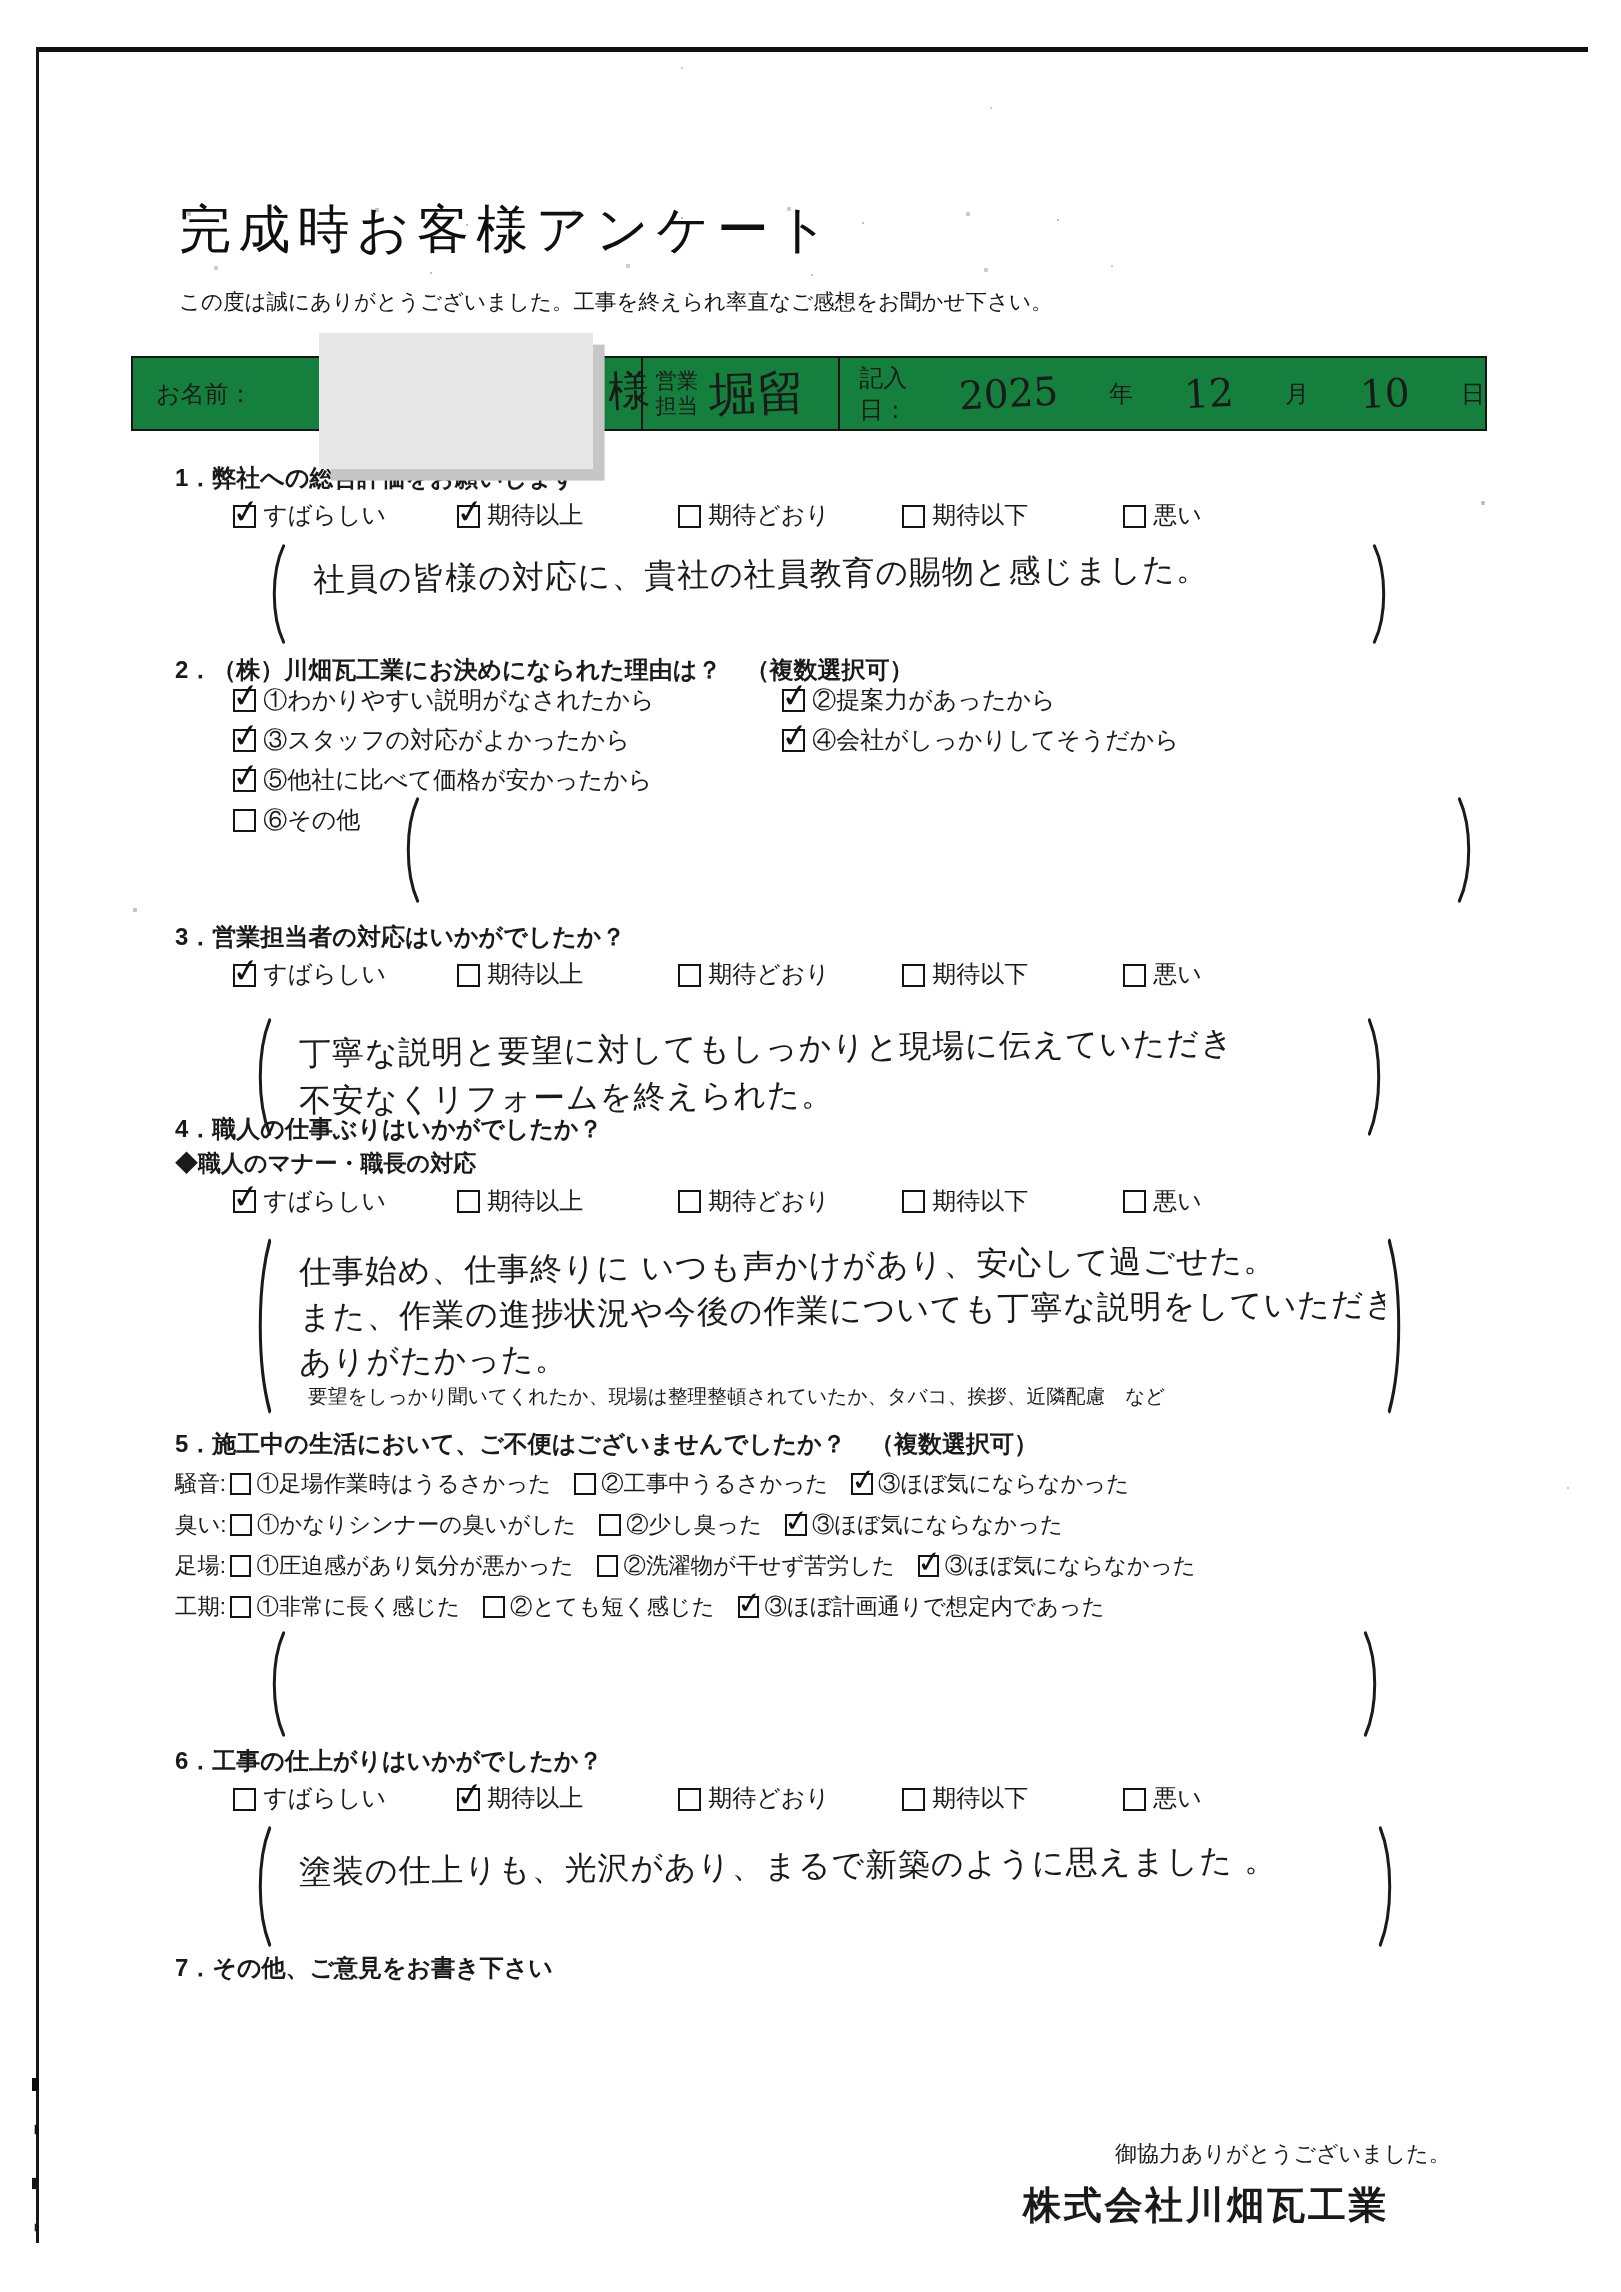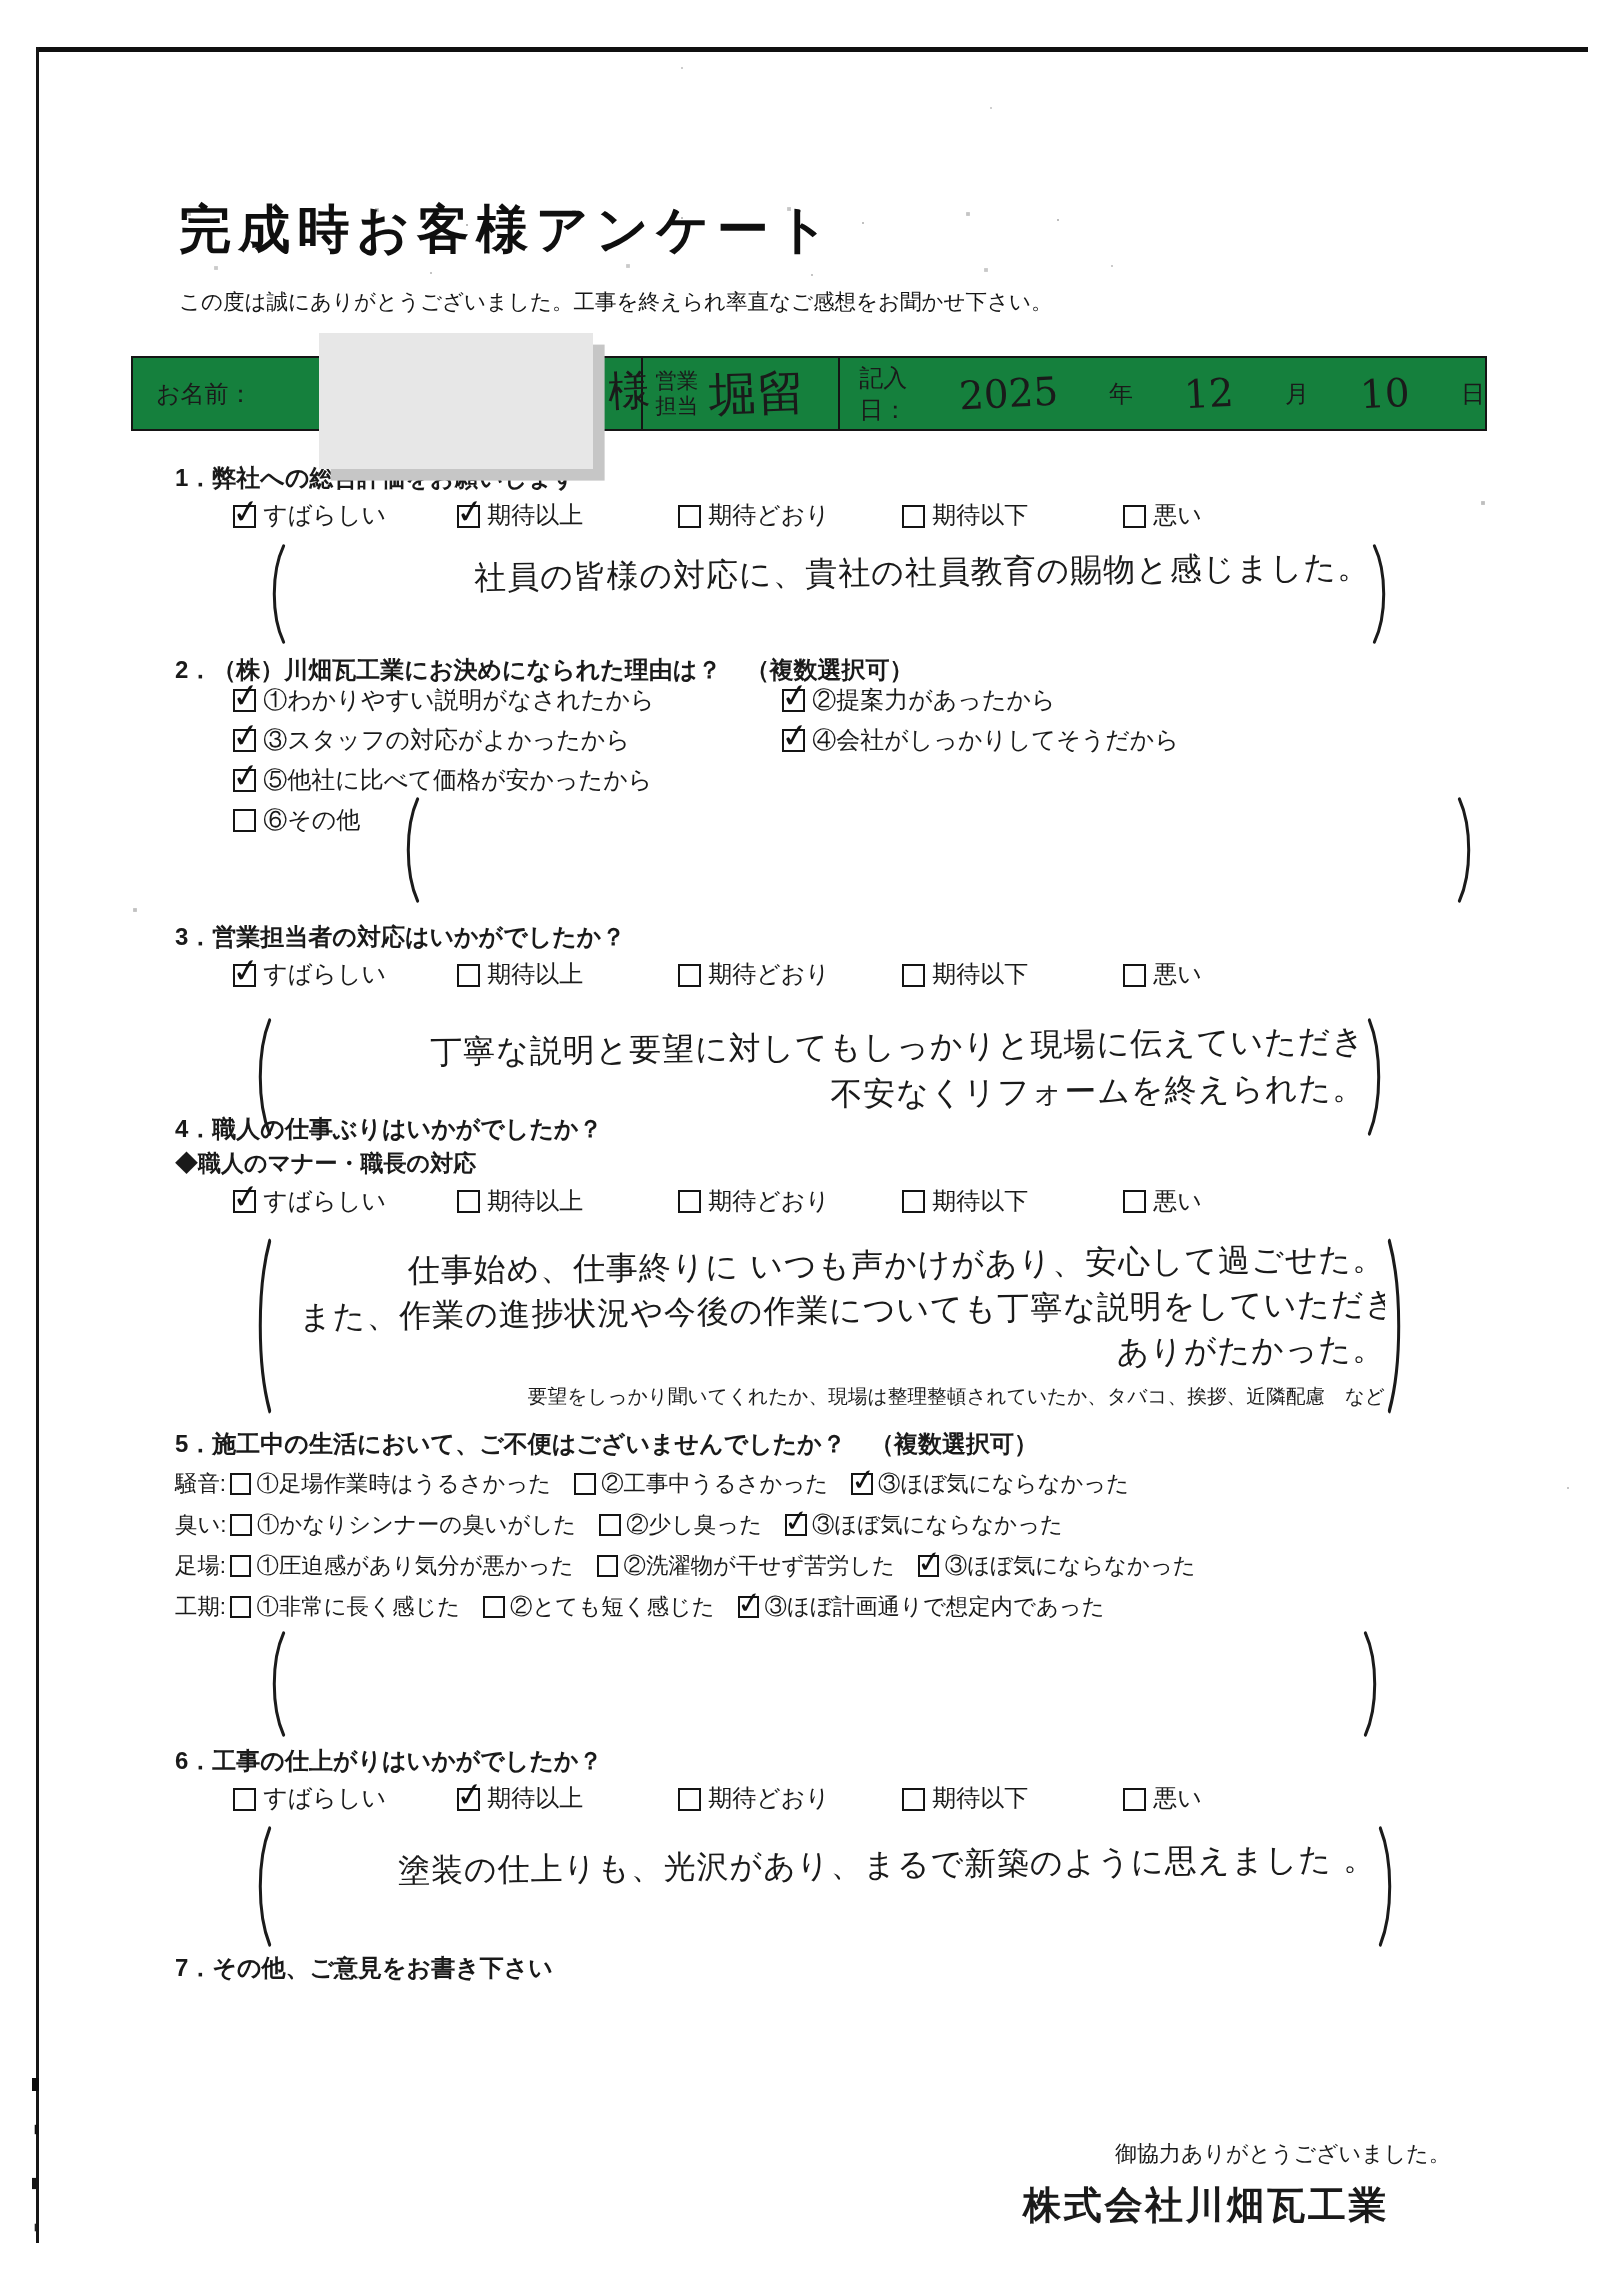--- a/index.html
+++ b/index.html
@@ -17,21 +17,21 @@
     466px 224px 0 0 #888,573px 211px 0 0.9px #9a9a9a,681px 217px 0 0 #8a8a8a,788px 208px 0 0.9px #999,
     862px 222px 0 0 #8f8f8f,967px 213px 0 0.9px #969696,1057px 219px 0 0 #8a8a8a,
     215px 267px 0 0.9px #9f9f9f,430px 272px 0 0 #979797,627px 265px 0 0.9px #a0a0a0,
     811px 274px 0 0 #979797,985px 269px 0 0.9px #9c9c9c,1111px 265px 0 0 #a2a2a2,
     1482px 502px 0 0.9px #8a8a8a,134px 909px 0 0.9px #909090,1567px 1487px 0 0 #999,
     990px 107px 0 0 #aaa,681px 67px 0 0 #a5a5a5;}
 
   .print{color:#161616;}
   .page-title{
     position:absolute;left:179px;top:195px;
-    font-family:"Liberation Serif",serif;font-weight:bold;
+    font-family:"Liberation Serif",serif;font-weight:normal;
     font-size:52px;letter-spacing:7.2px;color:#0f0f0f;white-space:nowrap;
   }
   .page-subtitle{position:absolute;left:179px;top:287px;font-size:21.5px;white-space:nowrap;}
 
   
   .info{position:absolute;left:131px;top:356px;width:1356px;height:75px;display:flex;
     border:2.7px solid #151515;box-sizing:border-box;background:#15803d;}
   .cell{border-right:2.7px solid #151515;box-sizing:border-box;display:flex;align-items:center;position:relative;}
   .cell.c1{width:632px;padding-left:23px;font-size:24px;}
   .cell.c2{width:243px;padding-left:12.5px;}
@@ -55,21 +55,21 @@
   .o1{left:58px}.o2{left:282px}.o3{left:503px}.o4{left:727px}.o5{left:948px}
   .q2row{position:relative;height:40px;}
   .q2row:first-of-type{margin-top:7.2px;}
   .oL{left:58px}.oR{left:607px}
 
   .cb{width:23px;height:23px;border:2.7px solid #141414;box-sizing:border-box;position:relative;flex:0 0 auto;margin-top:1.8px;}
   .cb.checked::after{content:"✓";position:absolute;left:-2.7px;top:-15px;font-size:33px;font-weight:bold;
     color:#121212;transform:rotate(-7deg);font-family:"DejaVu Sans",sans-serif;}
 
   
-  .comment{display:flex;align-items:stretch;text-align:right;}
+  .comment{display:flex;align-items:stretch;}
   .paren{width:23px;height:100%;flex:0 0 auto;}
   .paren path{fill:none;stroke:#1b1b1b;stroke-width:3.4;stroke-linecap:round;}
   .comment-body{flex:1;padding:5.4px 0 0 25px;overflow:hidden;}
   .hw-line{font-size:32px;line-height:47px;letter-spacing:0.9px;transform:rotate(-0.7deg);white-space:nowrap;}
   .cm-q1{margin-left:90px;width:1128px;height:100px;margin-top:7.2px;}
   .cm-q2{position:absolute;left:224px;top:143px;width:1079px;height:106px;}
   .cm-q3{margin-left:76px;width:1137px;height:118px;margin-top:22px;}
   .cm-q4{margin-left:76px;width:1157px;height:176px;margin-top:15px;}
   .cm-q4 .hw-line{line-height:45px;}
   .cm-q5{margin-left:90px;width:1119px;height:106px;margin-top:9px;}

